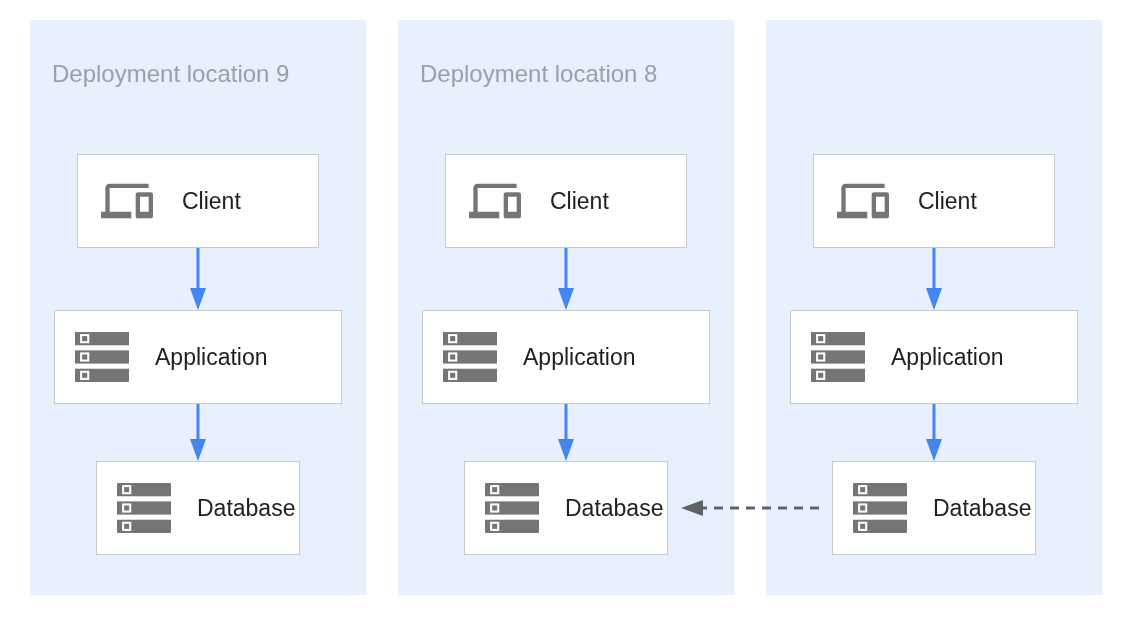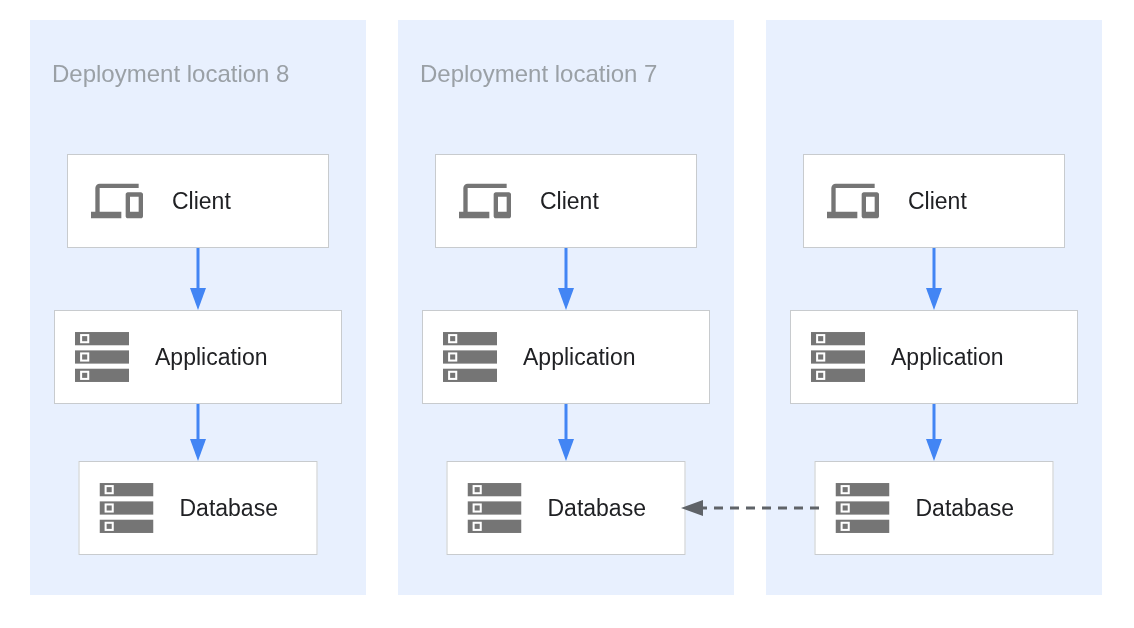--- a/index.html
+++ b/index.html
@@ -35,23 +35,23 @@
     left: 50%;
     transform: translateX(-50%);
     height: 94px;
     background: #ffffff;
     border: 1px solid #C8CBCE;
     box-sizing: border-box;
     display: flex;
     align-items: center;
     padding-left: 20px;
   }
-  .node-client      { top: 134px; width: 262px; }
+  .node-client      { top: 134px; width: 242px; }
   .node-application { top: 290px; width: 288px; }
-  .node-database    { top: 441px; width: 239px; }
+  .node-database    { top: 441px; width: 204px; }
   .node-icon {
     flex: 0 0 auto;
     display: flex;
     align-items: center;
     justify-content: center;
     margin-right: 26px;
   }
   .node-label {
     font-size: 23px;
     color: #202124;
@@ -64,21 +64,21 @@
     height: 628px;
     pointer-events: none;
   }
 </style>
 </head>
 <body>
 
 <div class="canvas">
 
   <div class="panel panel-1">
-    <div class="panel-title">Deployment location 8</div>
+    <div class="panel-title">Deployment location 9</div>
 
     <div class="node node-client">
       <span class="node-icon">
         <svg width="58" height="52" viewBox="0 0 24 24">
             <path fill="#757575" d="M4 6h18V4H4c-1.1 0-2 .9-2 2v11H0v3h14v-3H4V6zm19 2h-6c-.55 0-1 .45-1 1v10c0 .55.45 1 1 1h6c.55 0 1-.45 1-1V9c0-.55-.45-1-1-1zm-1 9h-4v-7h4v7z"></path>
           </svg>
       </span>
       <span class="node-label">Client</span>
     </div>
 
@@ -113,21 +113,21 @@
               <rect x="6" y="21" width="7" height="7"></rect>
               <rect x="6" y="39" width="7" height="7"></rect>
             </g>
           </svg>
       </span>
       <span class="node-label">Database</span>
     </div>
   </div>
 
   <div class="panel panel-2">
-    <div class="panel-title">Deployment location 7</div>
+    <div class="panel-title">Deployment location 8</div>
 
     <div class="node node-client">
       <span class="node-icon">
         <svg width="58" height="52" viewBox="0 0 24 24">
             <path fill="#757575" d="M4 6h18V4H4c-1.1 0-2 .9-2 2v11H0v3h14v-3H4V6zm19 2h-6c-.55 0-1 .45-1 1v10c0 .55.45 1 1 1h6c.55 0 1-.45 1-1V9c0-.55-.45-1-1-1zm-1 9h-4v-7h4v7z"></path>
           </svg>
       </span>
       <span class="node-label">Client</span>
     </div>
 

